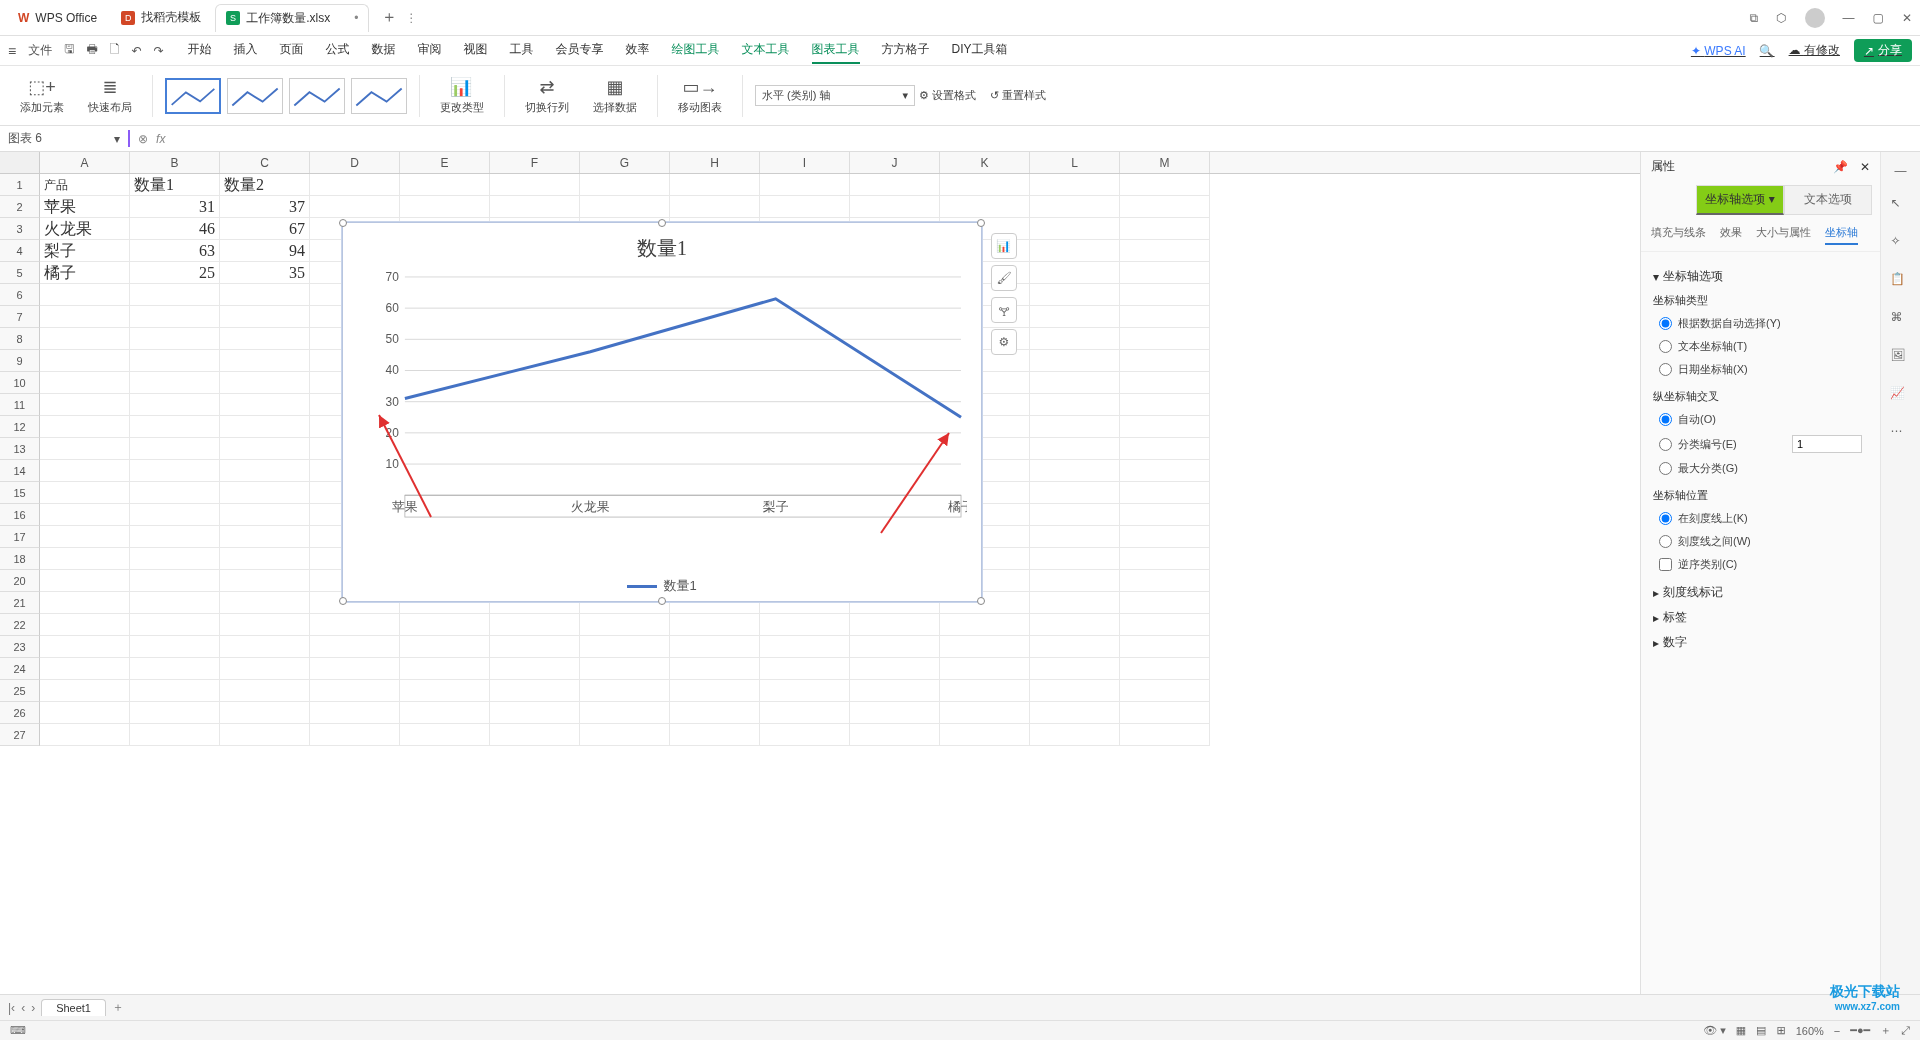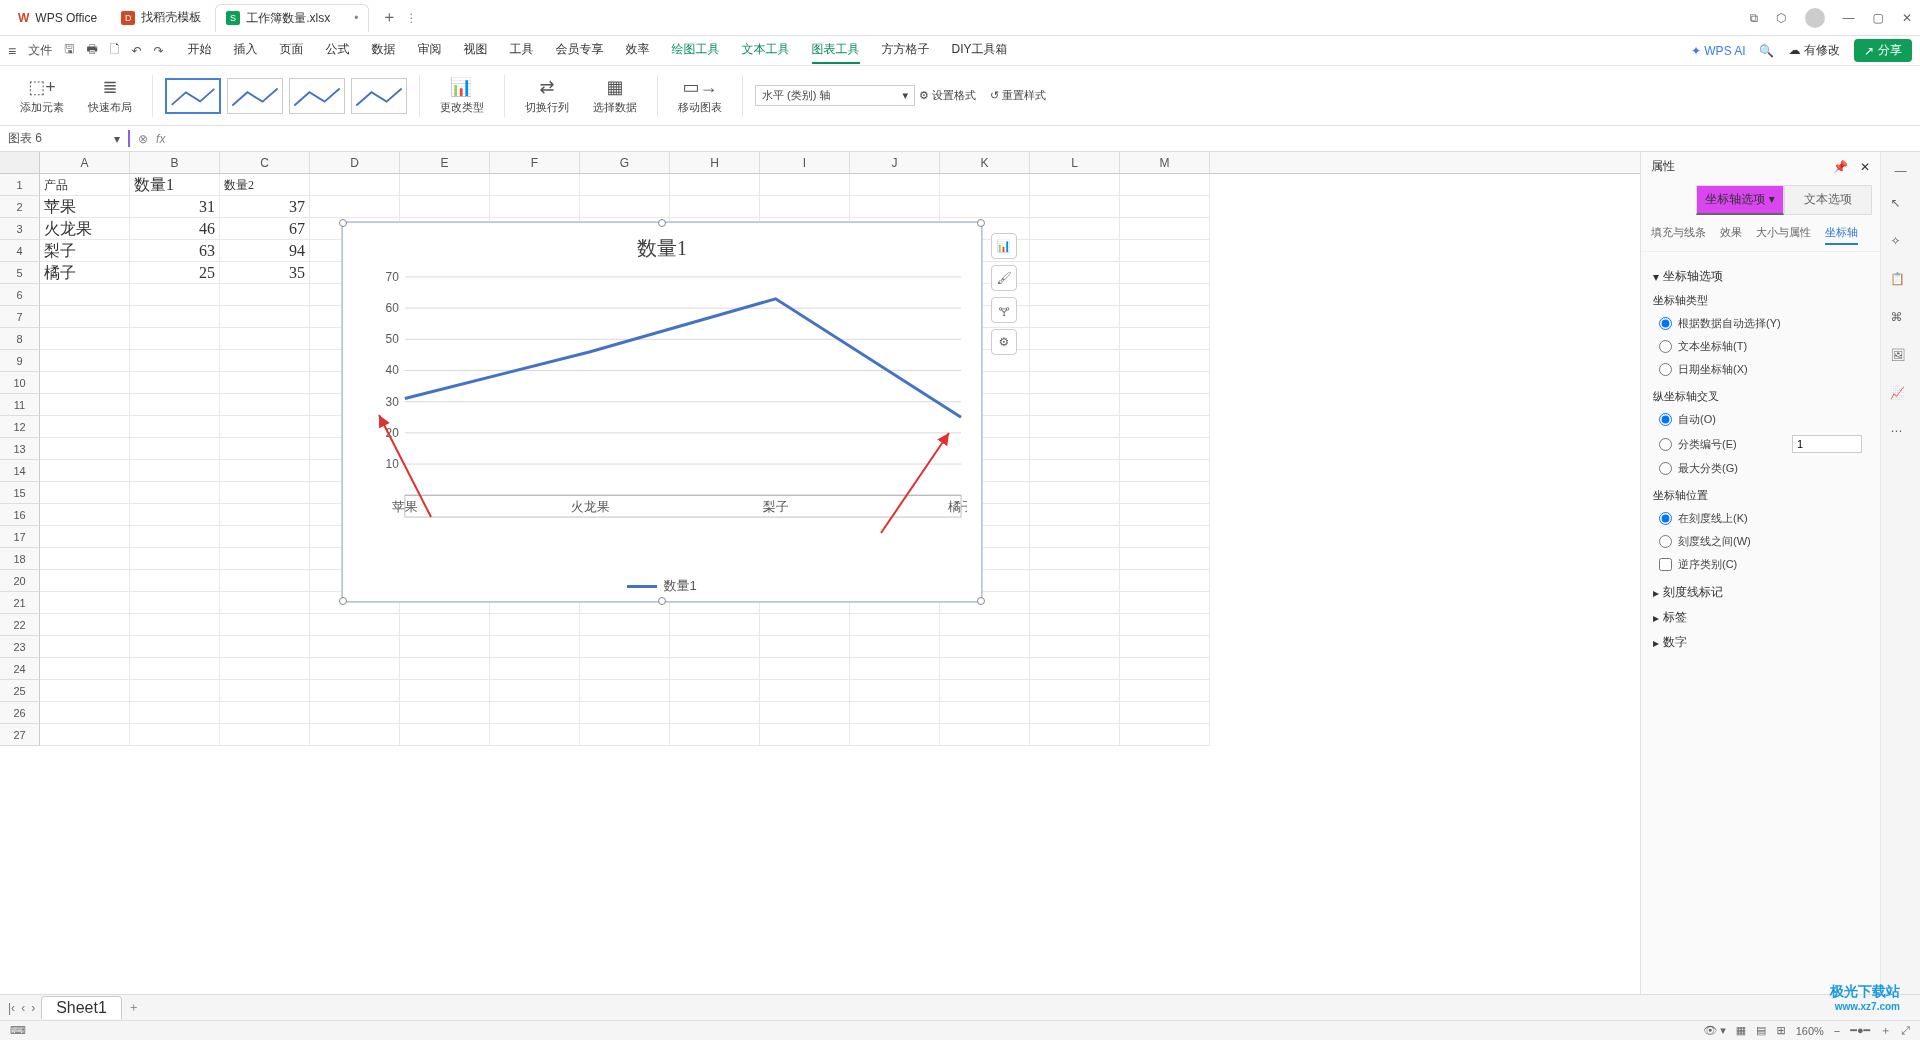--- a/index.html
+++ b/index.html
@@ -16,21 +16,21 @@
 .win-controls span { cursor: pointer; }
 .avatar { width: 20px; height: 20px; border-radius: 50%; background: #ccc; }
 
 .menubar { height: 30px; background: #fff; display: flex; align-items: center; padding: 0 8px; border-bottom: 1px solid #e5e5e5; gap: 4px; }
 .menu-left { display: flex; align-items: center; gap: 12px; color: #555; }
 .menu-left .icon { font-size: 14px; }
 .menu-tabs { display: flex; margin-left: 20px; gap: 22px; }
 .menu-tab { color: #333; cursor: pointer; padding: 4px 0; }
 .menu-tab.green { color: #0a8f5b; }
 .menu-tab.active { color: #0a8f5b; border-bottom: 2px solid #0a8f5b; }
-.menu-right { margin-left: auto; display: flex; align-items: center; gap: 14px; }
+.menu-right { margin-left: auto; display: flex; align-items: center; gap: 14px; text-decoration: underline; }
 .aibtn { color: #3a7afe; font-weight: 500; }
 .share-btn { background: #0f9d58; color: #fff; padding: 3px 10px; border-radius: 4px; display: flex; align-items: center; gap: 4px; }
 
 .ribbon { height: 60px; background: #fff; display: flex; align-items: center; padding: 4px 12px; border-bottom: 1px solid #e0e0e0; gap: 8px; }
 .rib-group { display: flex; flex-direction: column; align-items: center; gap: 2px; padding: 0 8px; }
 .rib-group .ic { font-size: 18px; color: #555; }
 .rib-group .lbl { font-size: 11px; color: #444; }
 .rib-sep { width: 1px; height: 42px; background: #e5e5e5; margin: 0 4px; }
 .thumb-row { display: flex; gap: 6px; }
 .thumb { width: 56px; height: 36px; border: 1px solid #ccc; background: #fff; position: relative; }
@@ -64,36 +64,36 @@
 .chart-side-icons { position: absolute; right: -36px; top: 10px; display: flex; flex-direction: column; gap: 6px; }
 .chart-side-icons .sbtn { width: 26px; height: 26px; border: 1px solid #ccc; border-radius: 4px; background: #fff; display: flex; align-items: center; justify-content: center; color: #666; }
 .chart-legend { position: absolute; bottom: 6px; left: 0; right: 0; text-align: center; font-size: 13px; color: #555; }
 .chart-legend .lseg { display: inline-block; width: 30px; height: 3px; background: #4472c4; vertical-align: middle; margin-right: 6px; }
 .arrow { position: absolute; }
 
 .side-panel { width: 240px; background: #fafafa; border-left: 1px solid #e0e0e0; display: flex; flex-direction: column; }
 .side-hdr { display: flex; justify-content: space-between; align-items: center; padding: 6px 10px; font-size: 12px; color: #333; }
 .side-tabs { display: flex; margin: 4px 8px; }
 .side-tab { flex: 1; text-align: center; padding: 5px 0; font-size: 12px; border: 1px solid #ddd; background: #f2f2f2; color: #666; }
-.side-tab.active { background: #d946ef; color: #333; border-bottom: 2px solid #666; margin-left: 47px; }
+.side-tab.active { background: #84cc16; color: #333; border-bottom: 2px solid #666; margin-left: 47px; }
 .sub-tabs { display: flex; gap: 14px; padding: 6px 10px; font-size: 11px; color: #666; border-bottom: 1px solid #eee; }
 .sub-tabs .st.active { color: #2e7bd6; border-bottom: 2px solid #2e7bd6; padding-bottom: 3px; }
 .panel-body { padding: 8px 12px; font-size: 12px; color: #444; overflow-y: auto; }
 .sect-title { font-size: 12px; color: #333; margin: 8px 0 4px; display: flex; align-items: center; gap: 4px; }
 .sub-title { font-size: 11px; color: #333; margin: 8px 0 4px; font-weight: 500; }
 .radio-row, .check-row { display: flex; align-items: center; gap: 6px; padding: 4px 6px; font-size: 11px; }
 .radio-row input, .check-row input { margin: 0; }
 .num-input { border: 1px solid #ccc; width: 70px; padding: 2px 4px; font-size: 11px; background: #fff; }
 
 .right-rail { width: 40px; background: #f5f5f5; border-left: 1px solid #e5e5e5; display: flex; flex-direction: column; align-items: center; gap: 18px; padding-top: 12px; color: #666; }
 .right-rail .ric { width: 20px; height: 20px; cursor: pointer; }
 
 .sheet-tabs { height: 26px; background: #f5f5f5; display: flex; align-items: center; border-top: 1px solid #ddd; padding: 0 8px; gap: 6px; }
 .sheet-tabs .nav { color: #777; cursor: pointer; }
-.sheet-tab { background: #fff; border: 1px solid #ccc; border-bottom: none; padding: 2px 14px; font-size: 16px; border-radius: 4px 4px 0 0; }
+.sheet-tab { background: #fff; border: 1px solid #ccc; border-bottom: none; padding: 2px 14px; font-size: 11px; border-radius: 4px 4px 0 0; }
 .status-bar { height: 20px; background: #f5f5f5; display: flex; align-items: center; justify-content: space-between; padding: 0 10px; font-size: 11px; color: #666; border-top: 1px solid #e0e0e0; }
 .status-right { display: flex; align-items: center; gap: 10px; }
 
 .watermark { position: absolute; right: 20px; bottom: 28px; font-size: 14px; color: #1a9be0; font-weight: bold; display:flex; flex-direction:column; align-items:flex-end;}
 .watermark .sub { font-size: 10px; color: #1a9be0; }
 </style>
 </head>
 <body>
 
 <div class="titlebar">
@@ -242,21 +242,21 @@
         <div class="ch">J</div>
         <div class="ch">K</div>
         <div class="ch">L</div>
         <div class="ch">M</div>
       </div>
       <div id="rows">
           <div class="row">
             <div class="rh">1</div>
             <div class="cell" style="font-family: SimSun, serif; font-size: 12px;">产品</div>
             <div class="cell" style="font-family: SimSun, serif; font-size: 16px;">数量1</div>
-            <div class="cell" style="font-family: SimSun, serif; font-size: 12px;">数量2</div>
+            <div class="cell" style="font-family: SimSun, serif; font-size: 16px;">数量2</div>
             <div class="cell"></div>
             <div class="cell"></div>
             <div class="cell"></div>
             <div class="cell"></div>
             <div class="cell"></div>
             <div class="cell"></div>
             <div class="cell"></div>
             <div class="cell"></div>
             <div class="cell"></div>
             <div class="cell"></div>

